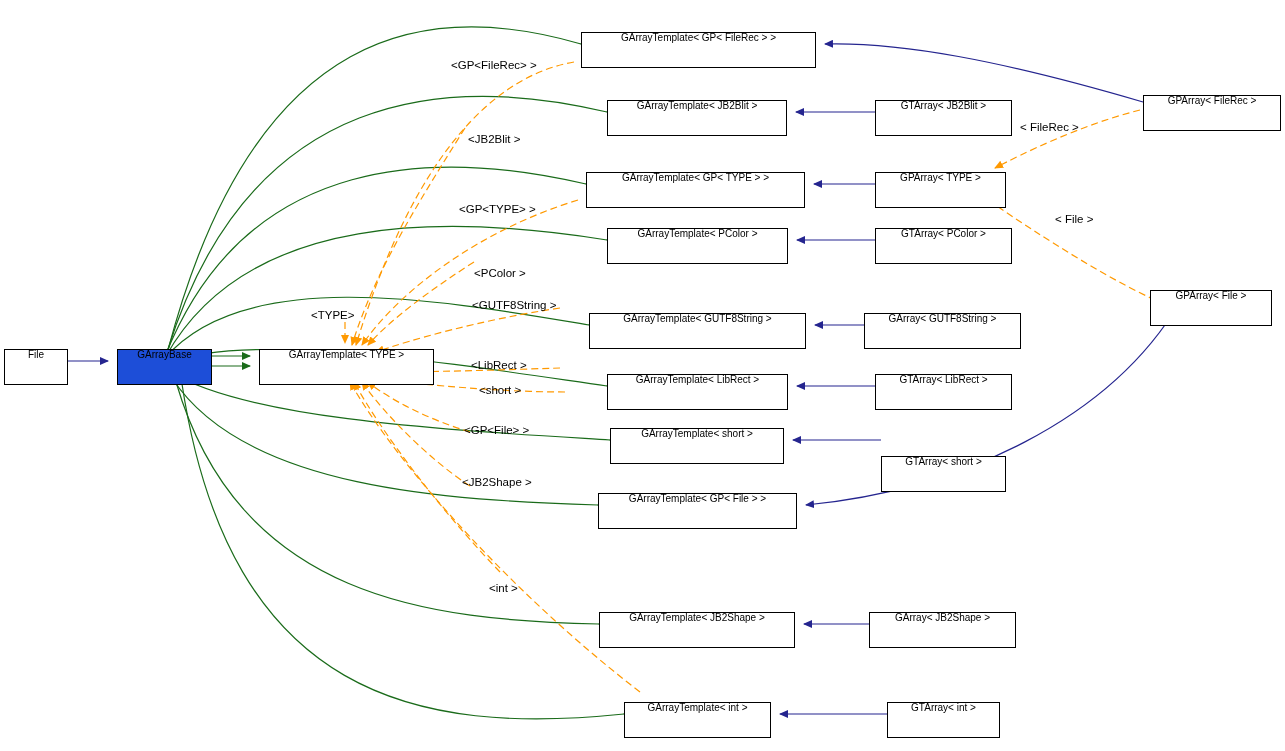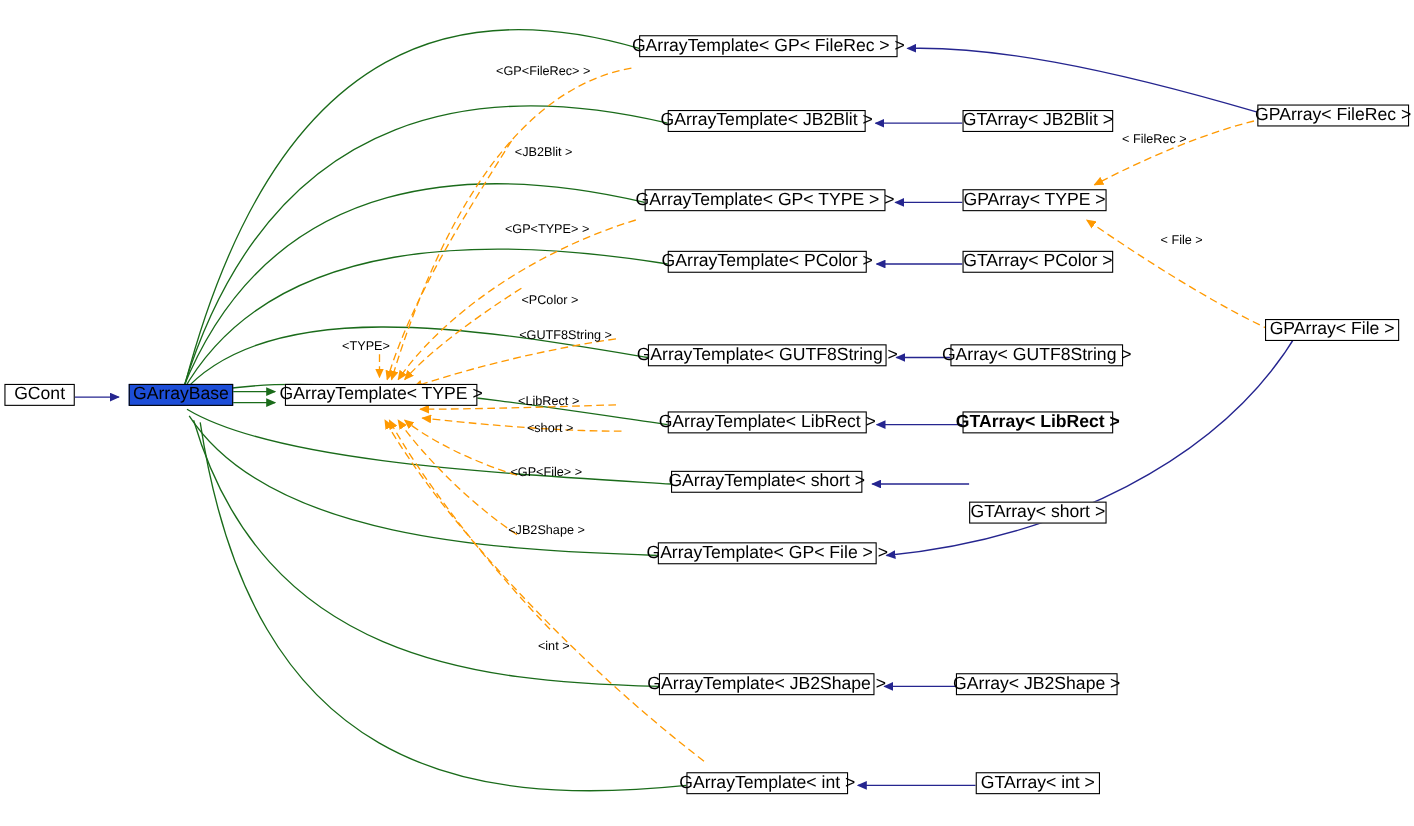--- a/index.html
+++ b/index.html
@@ -21,27 +21,27 @@
     top: 0;
     width: 1285px;
     height: 751px;
   }
   .node {
     position: absolute;
     box-sizing: border-box;
     border: 1px solid #000000;
     background: #ffffff;
     color: #000000;
-    font-size: 16px;
+    font-size: 10px;
     line-height: 1;
     display: flex;
-    align-items: center;
+    align-items: flex-start;
     justify-content: center;
     white-space: nowrap;
-    height: 20px;
+    height: 36px;
   }
   .node.highlight {
     background: #1d4ed8;
   }
   .edge-label {
     position: absolute;
     font-size: 11.5px;
     color: #000000;
     white-space: nowrap;
     line-height: 1;
@@ -115,21 +115,21 @@
       <path d="M640,692 C520,600 400,470 350,382" marker-end="url(#arrow-orange)"></path>
       <path d="M1140,110 C1080,125 1020,155 995,168" marker-end="url(#arrow-orange)"></path>
       <path d="M1155,300 C1090,270 1010,215 988,200" marker-end="url(#arrow-orange)"></path>
     </g>
   </svg>
 
   <div class="node highlight" style="left:117px; top:349px; width:95px;">
       <span>GArrayBase</span>
     </div>
   <div class="node" style="left:4px; top:349px; width:64px;">
-      <span>GCont</span>
+      <span>File</span>
     </div>
   <div class="node" style="left:259px; top:349px; width:175px;">
       <span>GArrayTemplate&lt; TYPE &gt;</span>
     </div>
   <div class="node" style="left:581px; top:32px; width:235px;">
       <span>GArrayTemplate&lt; GP&lt; FileRec &gt; &gt;</span>
     </div>
   <div class="node" style="left:607px; top:100px; width:180px;">
       <span>GArrayTemplate&lt; JB2Blit &gt;</span>
     </div>
@@ -150,21 +150,21 @@
     </div>
   <div class="node" style="left:589px; top:313px; width:217px;">
       <span>GArrayTemplate&lt; GUTF8String &gt;</span>
     </div>
   <div class="node" style="left:864px; top:313px; width:157px;">
       <span>GArray&lt; GUTF8String &gt;</span>
     </div>
   <div class="node" style="left:607px; top:374px; width:181px;">
       <span>GArrayTemplate&lt; LibRect &gt;</span>
     </div>
-  <div class="node" style="left:875px; top:374px; width:137px;font-weight:bold;">
+  <div class="node" style="left:875px; top:374px; width:137px;">
       <span>GTArray&lt; LibRect &gt;</span>
     </div>
   <div class="node" style="left:610px; top:428px; width:174px;">
       <span>GArrayTemplate&lt; short &gt;</span>
     </div>
   <div class="node" style="left:881px; top:428px; width:125px;margin-top:28px;">
       <span>GTArray&lt; short &gt;</span>
     </div>
   <div class="node" style="left:598px; top:493px; width:199px;">
       <span>GArrayTemplate&lt; GP&lt; File &gt; &gt;</span>

